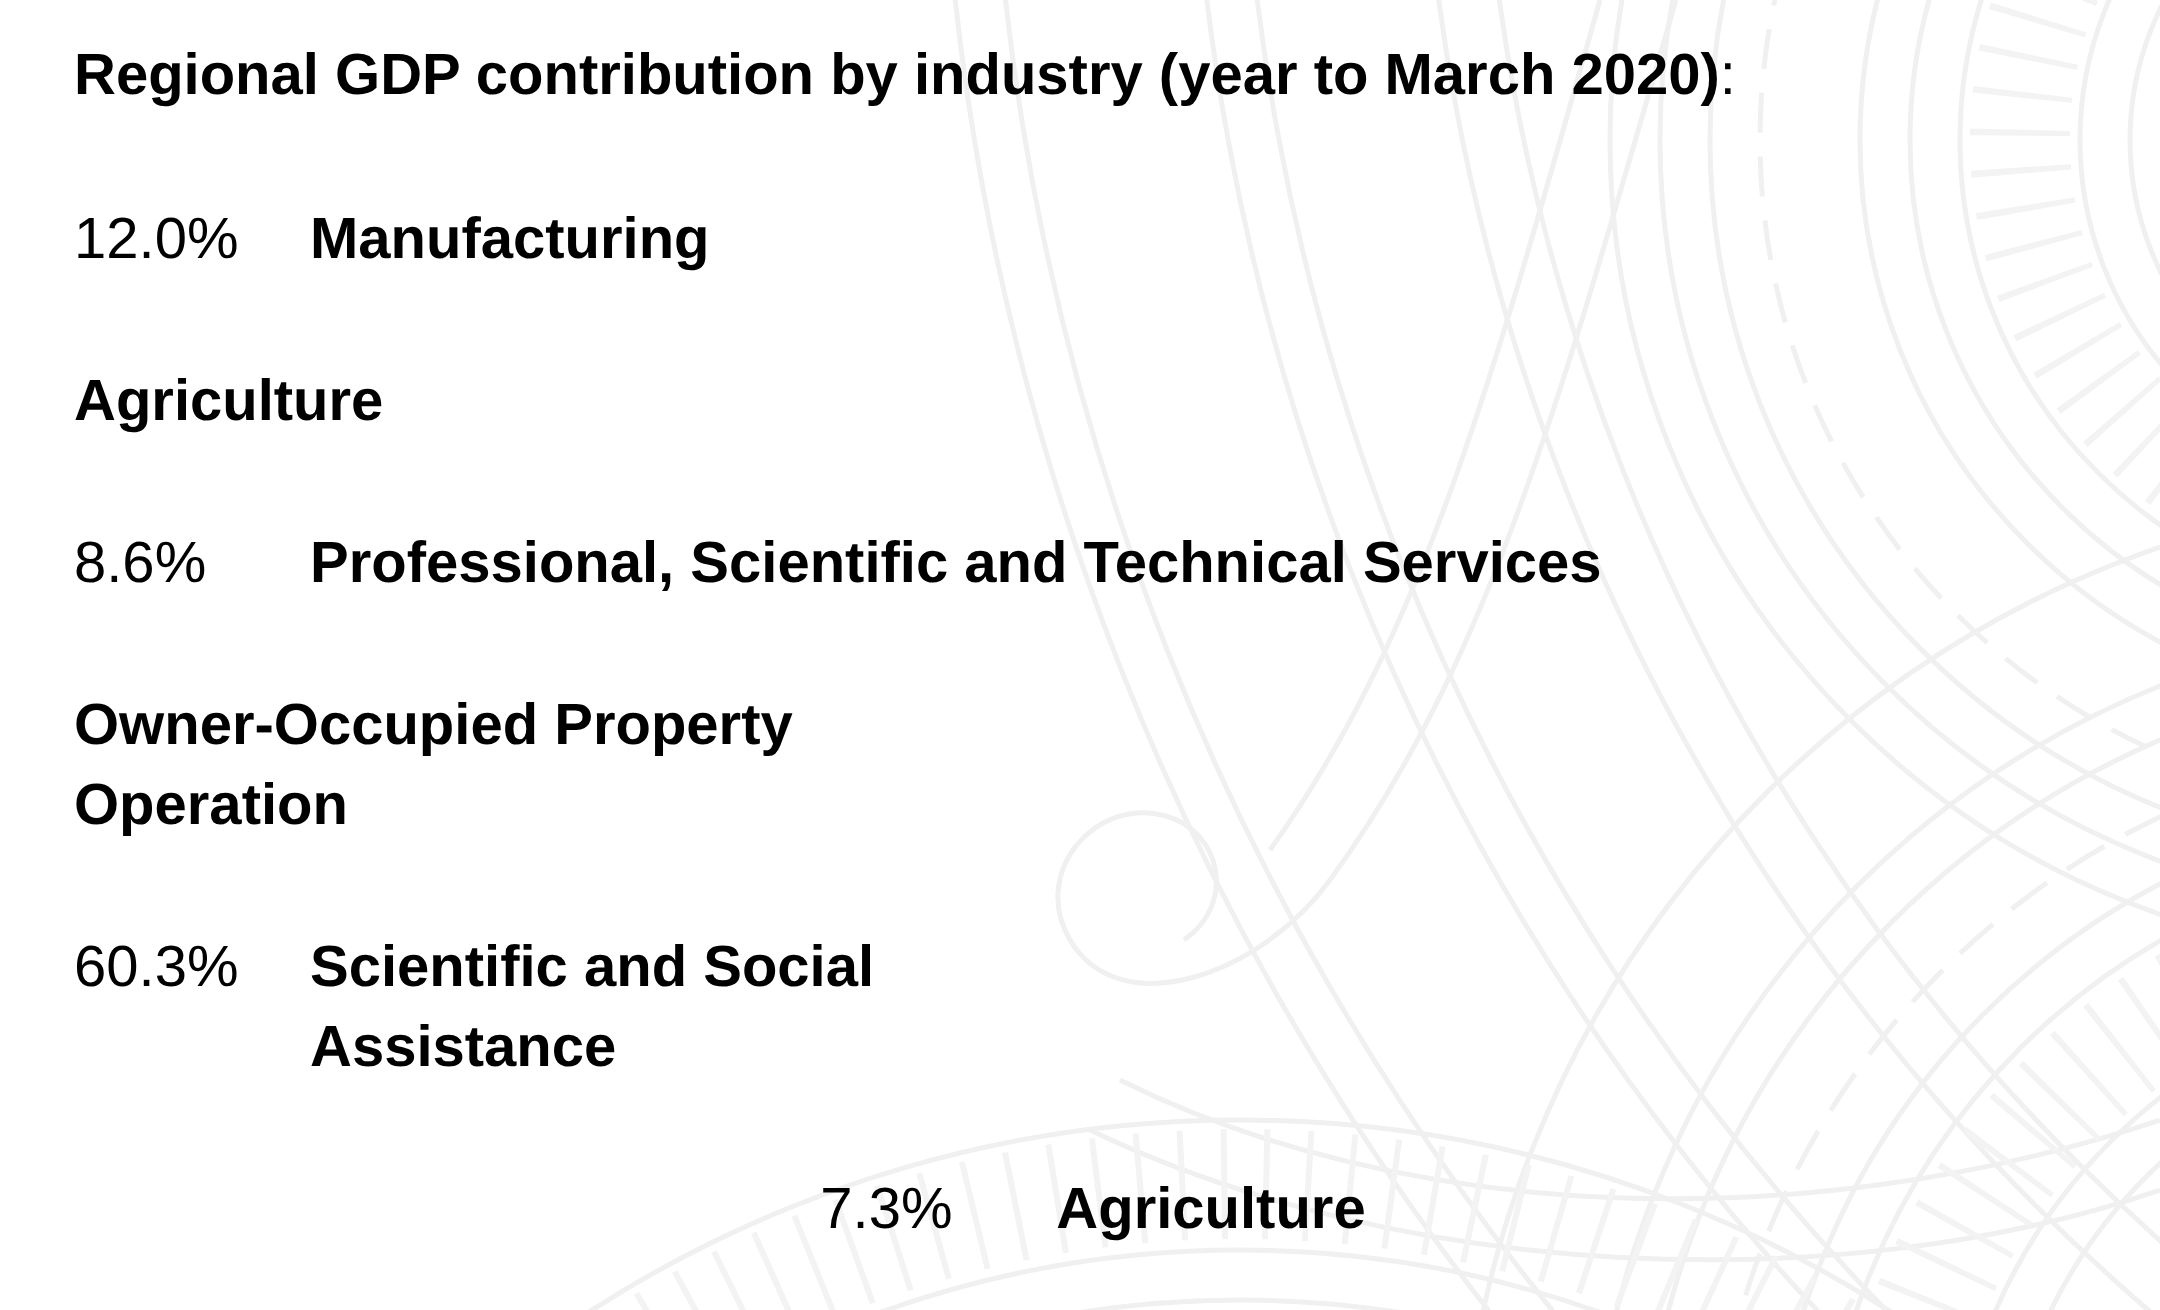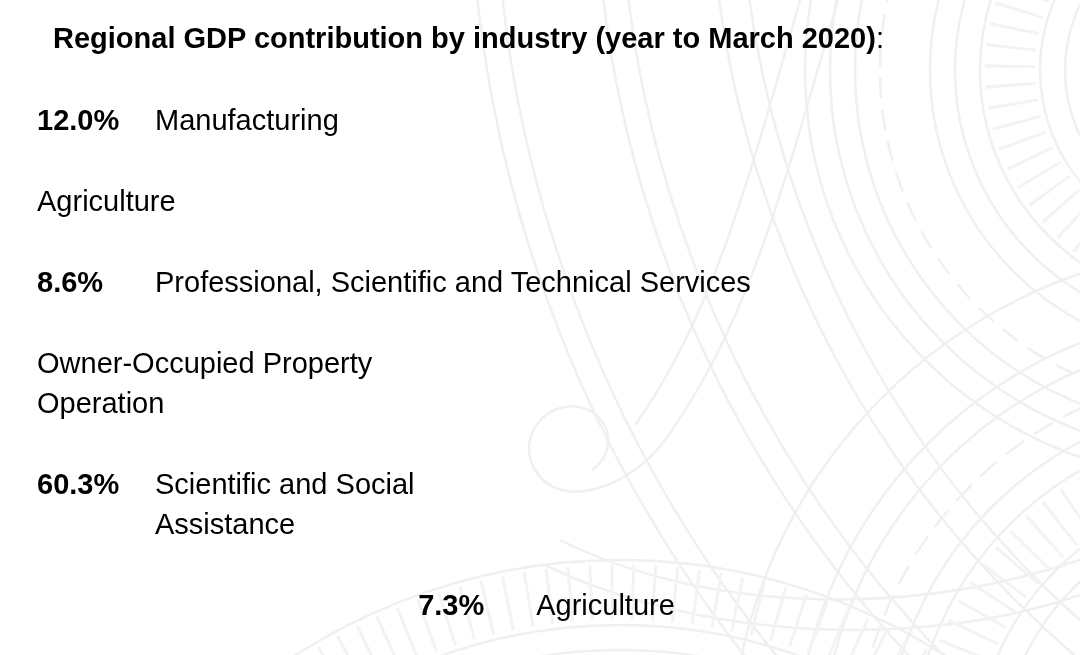--- a/index.html
+++ b/index.html
@@ -25,44 +25,44 @@
     position: absolute;
     left: 37px;
     top: 18px;
     right: 24px;
     z-index: 1;
   }
   .page-title {
     font-size: 29px;
     font-weight: 700;
     line-height: 40px;
-    margin: 0 0 42px 16px;
+    margin: 0 0 42px 0;
     white-space: nowrap;
   }
   .page-title .colon {
     font-weight: 400;
   }
   .stat-row {
     display: flex;
     align-items: flex-start;
     font-size: 29px;
     line-height: 40px;
     margin: 0 0 41px 0;
   }
   .stat-row:last-child {
     margin-bottom: 0;
     justify-content: center;
   }
   .stat-pct {
-    font-weight: 700;
+    font-weight: 400;
     width: 118px;
     flex: 0 0 118px;
   }
   .stat-label {
-    font-weight: 400;
+    font-weight: 700;
     white-space: pre-line;
   }
 </style>
 </head>
 <body>
 
 <svg class="watermark" viewBox="0 0 1080 655" width="1080" height="655" aria-hidden="true">
   <g fill="none" stroke="#f0f0f1" stroke-width="2.5">
 
     <circle cx="1215" cy="70" r="150"></circle>

